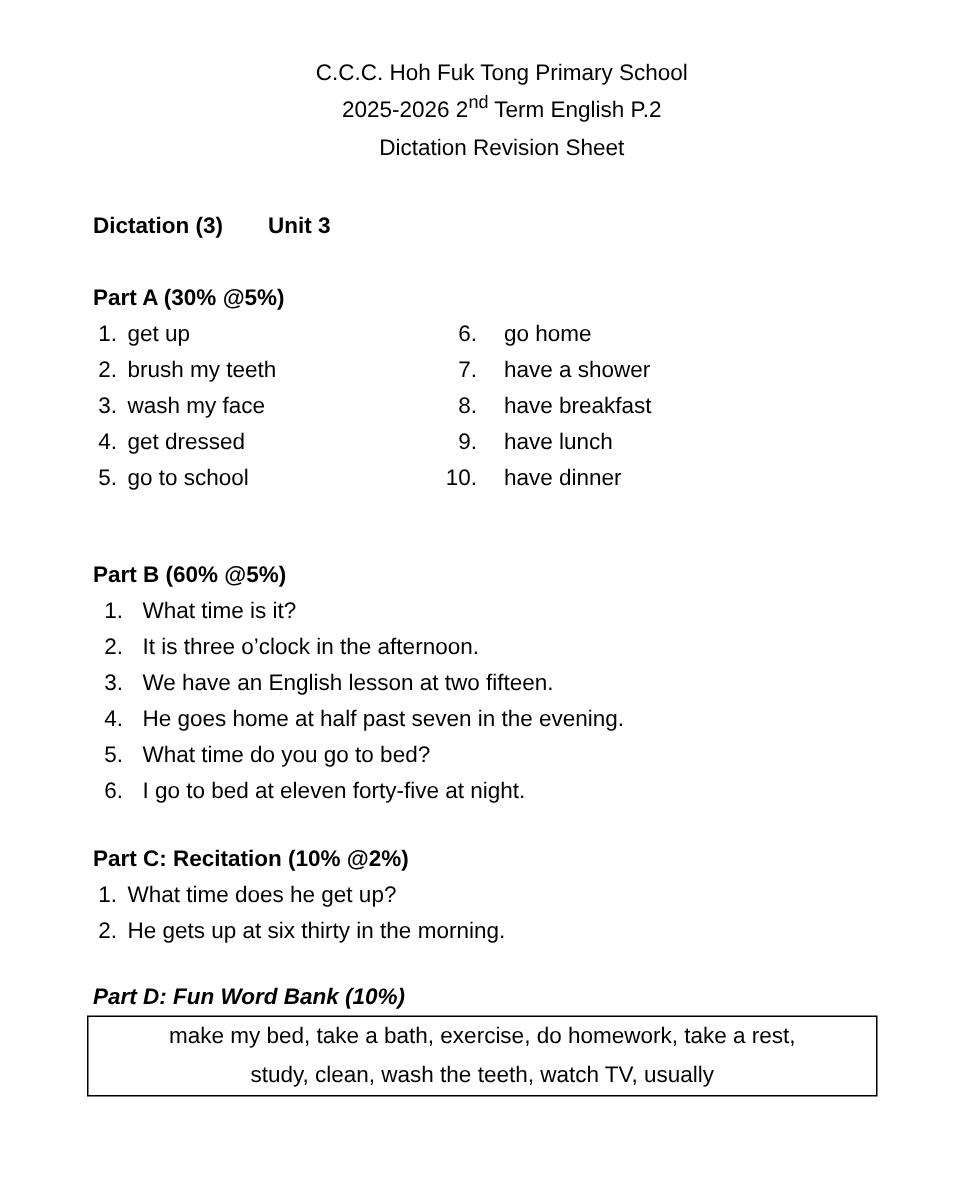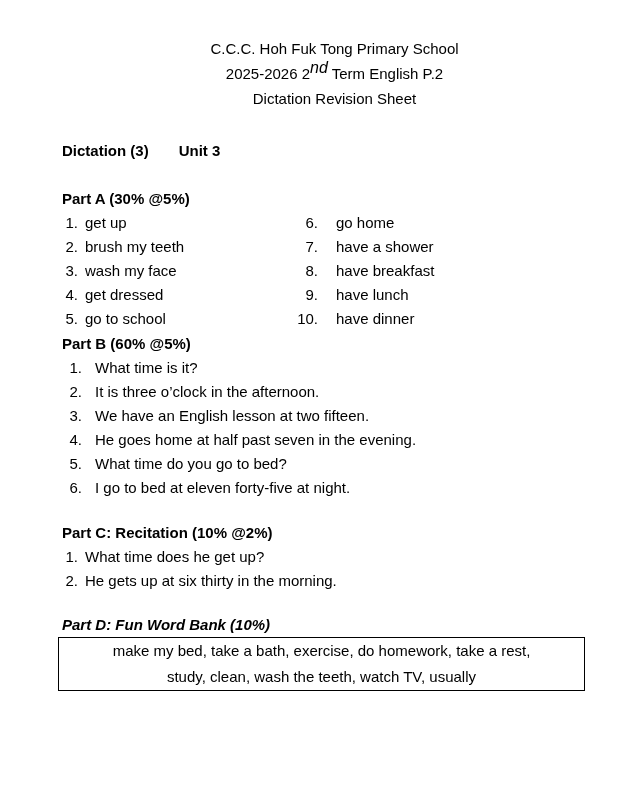--- a/index.html
+++ b/index.html
@@ -15,37 +15,36 @@
     padding: 36px 24px 0 62px;
     overflow: hidden;
   }
   .doc-header {
     text-align: center;
     line-height: 25px;
     margin-left: -8px; 
   }
   .doc-header .hline { white-space: nowrap; }
   sup.sup {
-    font-size: 16px;
+    font-size: 12px;
     vertical-align: super;
     line-height: 0;
-    font-style: italic;
   }
   .dictation-heading {
     margin-top: 27px;
     font-weight: 700;
     line-height: 25px;
   }
   .dictation-heading .unit { margin-left: 30px; text-align: center; }
   .section-title {
     font-weight: 700;
     line-height: 25px;
   }
   .title-a { margin-top: 23px; }
-  .title-b { }
+  .title-b { margin-top: 40px; }
   .title-c { margin-top: 20px; }
   .title-d { margin-top: 19px; font-style: italic; }
   ul.plainlist { list-style: none; margin: 0; padding: 0; }
   ul.plainlist li { line-height: 24px; display: flex; }
   .num {
     display: inline-block;
     text-align: right;
     flex: 0 0 auto;
   }
   

